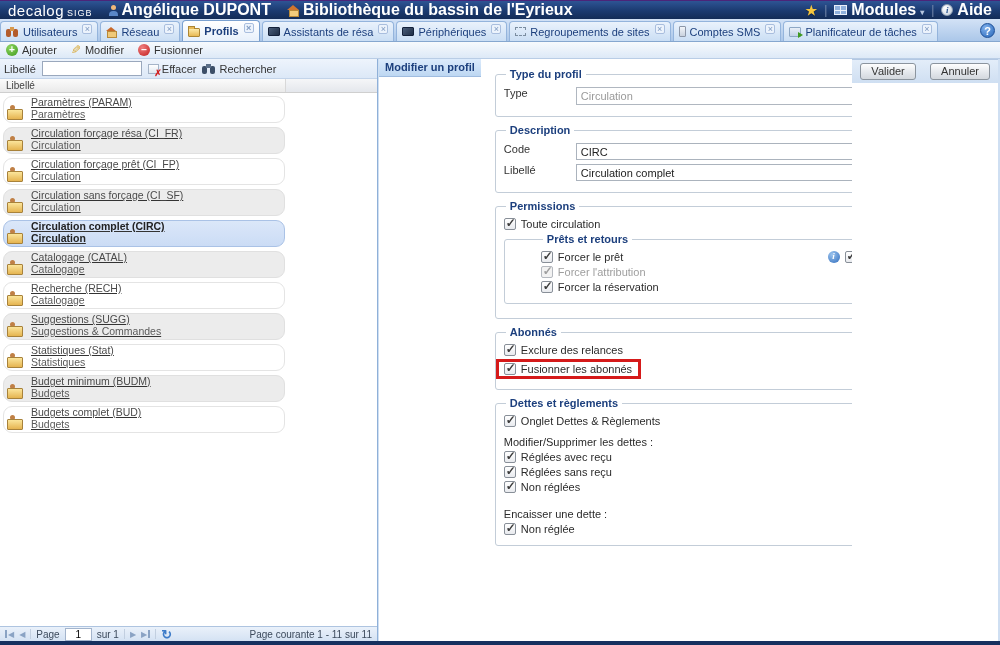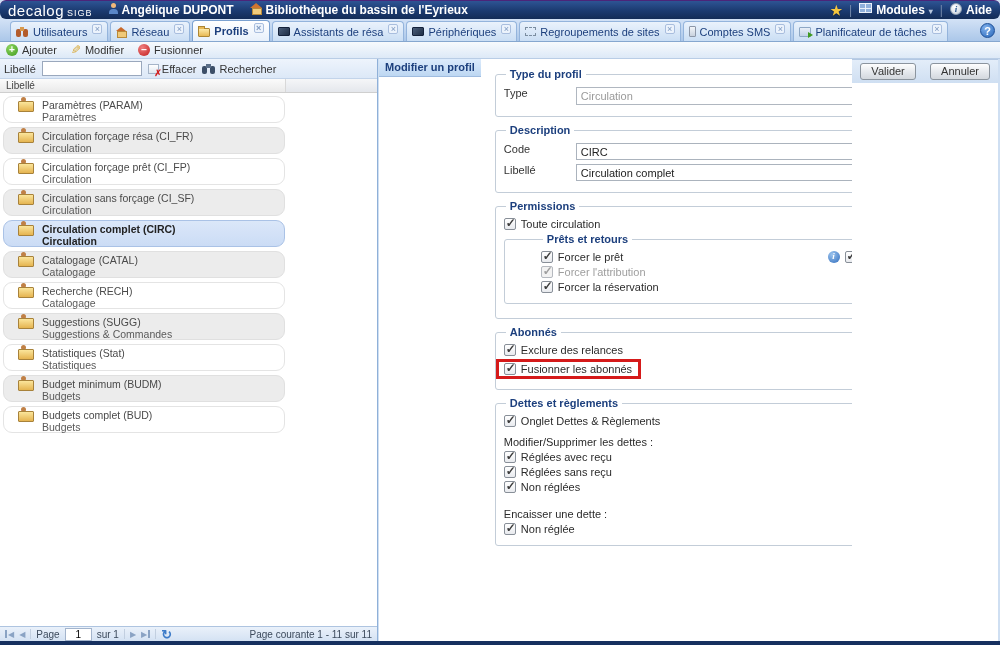--- a/index.html
+++ b/index.html
@@ -13,25 +13,24 @@
     color: #333;
   }
 
   
   #topbar {
     position:absolute; top:0; left:0; right:0; height:19px;
     background: linear-gradient(180deg,#2e5494 0%, #1b3a70 55%, #132c57 100%);
     border-top:1px solid #4b2579;
     display:flex; align-items:center; color:#fff; padding:0 8px;
     z-index:30;
-    border-radius:6px;
   }
   .logo { font-size:15px; letter-spacing:.5px; display:flex; align-items:baseline; gap:3px; }
   .logo .sigb { font-size:9px; letter-spacing:1px; }
-  .tb-item { display:flex; gap:4px; font-weight:bold; font-size:12px; margin-left:16px; }
+  .tb-item { display:flex; align-items:center; gap:4px; font-weight:bold; font-size:16px; margin-left:16px; }
   .tb-right { margin-left:auto; display:flex; align-items:center; gap:7px; font-weight:bold; font-size:12px; }
   .tb-sep { color:#7488ab; font-weight:normal; }
 
   .person-icon { width:9px; height:11px; position:relative; flex:none; }
   .person-icon::before { content:""; position:absolute; top:0; left:2px; width:5px; height:5px; border-radius:50%; background:#f0b87a; }
   .person-icon::after { content:""; position:absolute; bottom:0; left:0; width:9px; height:5px; border-radius:4px 4px 0 0; background:#5a87c8; }
   .house-icon { width:12px; height:10px; position:relative; flex:none; }
   .house-icon::before { content:""; position:absolute; top:0; left:0; width:0; height:0; border-left:6px solid transparent; border-right:6px solid transparent; border-bottom:5px solid #d0752f; }
   .house-icon::after { content:""; position:absolute; top:5px; left:2px; width:8px; height:5px; background:#f2cc7d; border:1px solid #b98a3a; }
   .star-icon::before { content:"★"; color:#f6c63e; font-size:13px; text-shadow:0 1px 1px #00000055; }
@@ -40,21 +39,21 @@
   .grid-icon::after { content:""; position:absolute; left:0; right:0; top:4px; height:1px; background:#eaf0fa; }
   .caret-icon::before { content:"▾"; font-size:8px; color:#b7c6de; }
   .info-circle-icon { width:12px; height:12px; border-radius:50%; background:radial-gradient(circle at 35% 30%, #ffffff, #c2cdda); border:1px solid #93a2b5; color:#2a5590; font:italic bold 9px "Liberation Serif", serif; line-height:10px; text-align:center; flex:none; }
   .info-circle-icon::before { content:"i"; }
 
   
   #tabbar {
     position:absolute; top:19px; left:0; right:0; height:23px;
     background:linear-gradient(#d3e2f6,#abc7e9);
     border-bottom:1px solid #86a7cf;
-    display:flex; align-items:flex-end; padding:0 10px; z-index:25;
+    display:flex; align-items:flex-end; padding:0 0; z-index:25;
   }
   .tab {
     height:20px; display:flex; align-items:center; gap:4px;
     padding:0 5px; margin-right:2px;
     background:linear-gradient(#eaf2fc,#cadef4);
     border:1px solid #94b4dc; border-bottom:none;
     border-radius:4px 4px 0 0;
     color:#1c3f7d; white-space:nowrap;
   }
   .tab.active { background:linear-gradient(#ffffff,#e7f0fb); font-weight:bold; border-color:#7ba1d0; height:21px; }
@@ -113,22 +112,22 @@
   .icon-binoculars::before { content:""; position:absolute; left:0; top:2px; width:5px; height:8px; background:#3c4f68; border-radius:2px; box-shadow:8px 0 0 #3c4f68; }
   .icon-binoculars::after { content:""; position:absolute; left:4px; top:0; width:5px; height:4px; background:#5a6e88; }
 
   .col-header { height:14px; flex:none; display:flex; font-size:10px; color:#444; border-bottom:1px solid #cfcfcf; }
   .col-header .c1 { width:286px; padding:1px 6px; background:linear-gradient(#fbfbfb,#eaeaea); border-right:1px solid #d8d8d8; }
   .col-header .c2 { flex:1; background:linear-gradient(#f5f6f8,#e4e7ec); }
 
   .list { flex:1; overflow:hidden; padding:3px 0 0 3px; background:#fff; }
   .profile-item {
     width:282px; height:27px; border-radius:9px;
-    display:flex; align-items:flex-start; gap:8px;
-    padding:2px 13px; margin-bottom:4px; border:1px solid transparent;
+    display:flex; align-items:flex-end; gap:8px;
+    padding:2px 2px; margin-bottom:4px; border:1px solid transparent;text-decoration:underline;
   }
   .profile-item:nth-child(odd) { background:#fff; border-color:#e4e4e4; }
   .profile-item:nth-child(even) { background:#ececec; border-color:#e0e0e0; }
   .profile-item.selected { background:linear-gradient(#dbe7f9,#cbdcf5); border-color:#aac2e6; }
   .profile-item.selected .profile-title, .profile-item.selected .profile-subtitle { font-weight:bold; color:#222; }
   .profile-title { font-size:10.5px; color:#4a4a4a; line-height:12px; }
   .profile-subtitle { font-size:10.5px; color:#5a5a5a; line-height:12px; }
   .icon-profile { width:17px; height:13px; position:relative; flex:none; }
   .icon-profile::before { content:""; position:absolute; left:4px; top:-2px; width:5px; height:5px; border-radius:50%; background:#c08046; box-shadow:2px 3px 0 -1px #8a5a2e; }
   .icon-profile::after { content:""; position:absolute; left:1px; bottom:0; width:14px; height:9px; background:linear-gradient(#fbe59b,#e5b450); border:1px solid #a8823a; border-radius:1px; }

